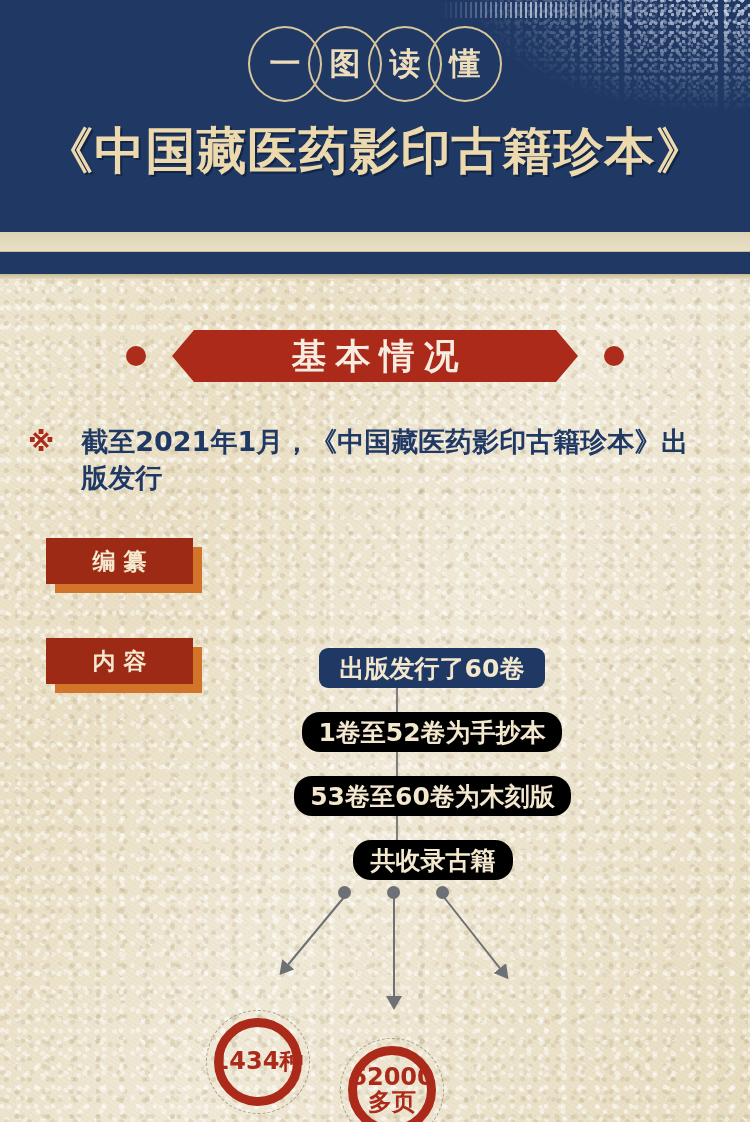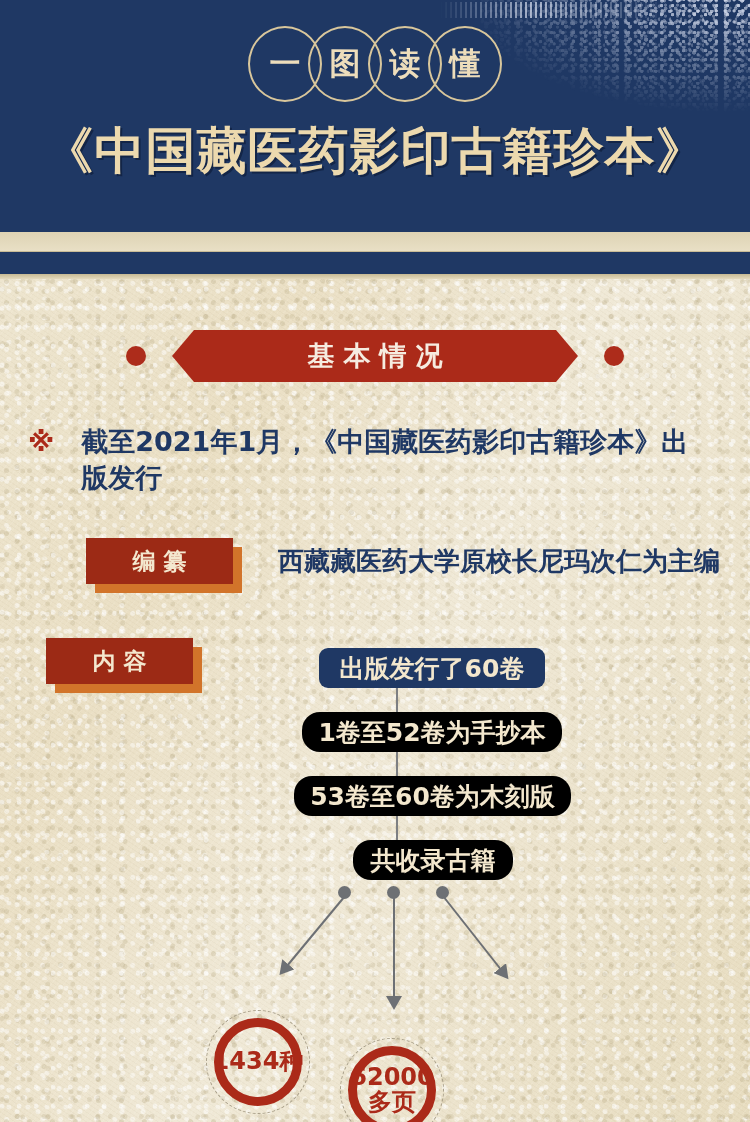--- a/index.html
+++ b/index.html
@@ -103,21 +103,21 @@
   }
   .sb-dot.left  { left:126px; }
   .sb-dot.right { left:604px; }
   .sb-hex {
     position:absolute; left:172px; top:0; width:406px; height:52px;
     background:#ab2a19;
     clip-path:polygon(0 50%, 22px 0, calc(100% - 22px) 0, 100% 50%, calc(100% - 22px) 100%, 22px 100%);
     display:flex; align-items:center; justify-content:center;
   }
   .sb-text {
-    color:#f6ece0; font-size:27px; font-weight:700; letter-spacing:9px;
+    color:#f6ece0; font-size:35px; font-weight:700; letter-spacing:9px;
     font-family:"DejaVu Serif","Liberation Serif",serif; padding-left:9px;
   }
 
   
   .note { position:absolute; left:28px; top:424px; width:680px; display:flex; }
   .note-mark {
     color:#ab2a19; font-size:27px; line-height:1.32; font-weight:700;
     margin-right:13px; flex:none;
     font-family:"DejaVu Sans","Liberation Sans",sans-serif;
   }
@@ -137,21 +137,21 @@
   }
   .tag-label {
     color:#f4e8cf; font-size:23px; font-weight:700; letter-spacing:8px;
     padding-left:8px;
     font-family:"DejaVu Serif","Liberation Serif",serif;
   }
   .tag-value {
     color:#1f3864; font-size:26px; font-weight:700; margin-left:45px;
     font-family:"DejaVu Sans","Liberation Sans",sans-serif; white-space:nowrap;
   }
-  #row-compile { left:46px; top:538px;margin-left:40px; }
+  #row-compile { left:46px; top:538px; }
   #row-content { left:46px; top:638px;justify-content:flex-end; }
 
   
   .flow { position:absolute; left:0; top:648px; width:750px; }
   .flow-line {
     position:absolute; left:396px; width:2px; background:#7d7f82;
   }
   .fl1{ top:40px;  height:24px; }
   .fl2{ top:104px; height:24px; }
   .fl3{ top:168px; height:24px; }
@@ -250,21 +250,20 @@
 
   <div class="note">
     <span class="note-mark">※</span>
     <span class="note-text">截至2021年1月，《中国藏医药影印古籍珍本》出版发行</span>
   </div>
 
   <div class="tag-row" id="row-compile">
     <div class="tag">
       <span class="tag-label">编纂</span>
     </div>
-    <span class="tag-value">西藏藏医药大学原校长尼玛次仁为主编</span>
   </div>
 
   <div class="tag-row" id="row-content">
     <div class="tag">
       <span class="tag-label">内容</span>
     </div>
   </div>
 
   <div class="flow">
     <div class="flow-line fl1"></div>

